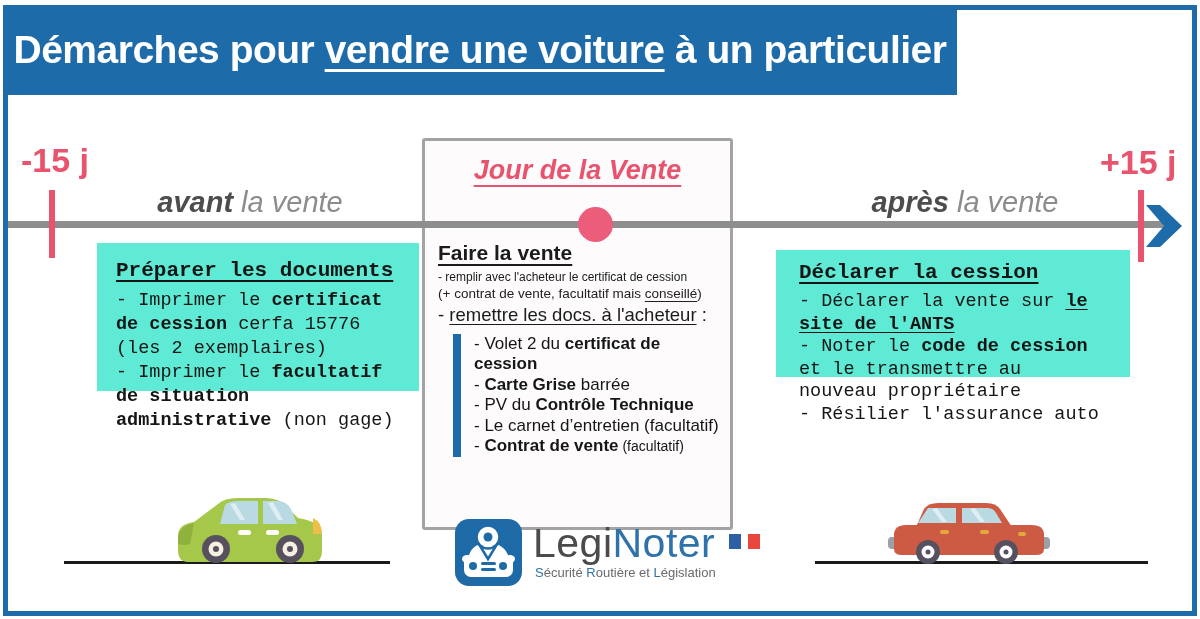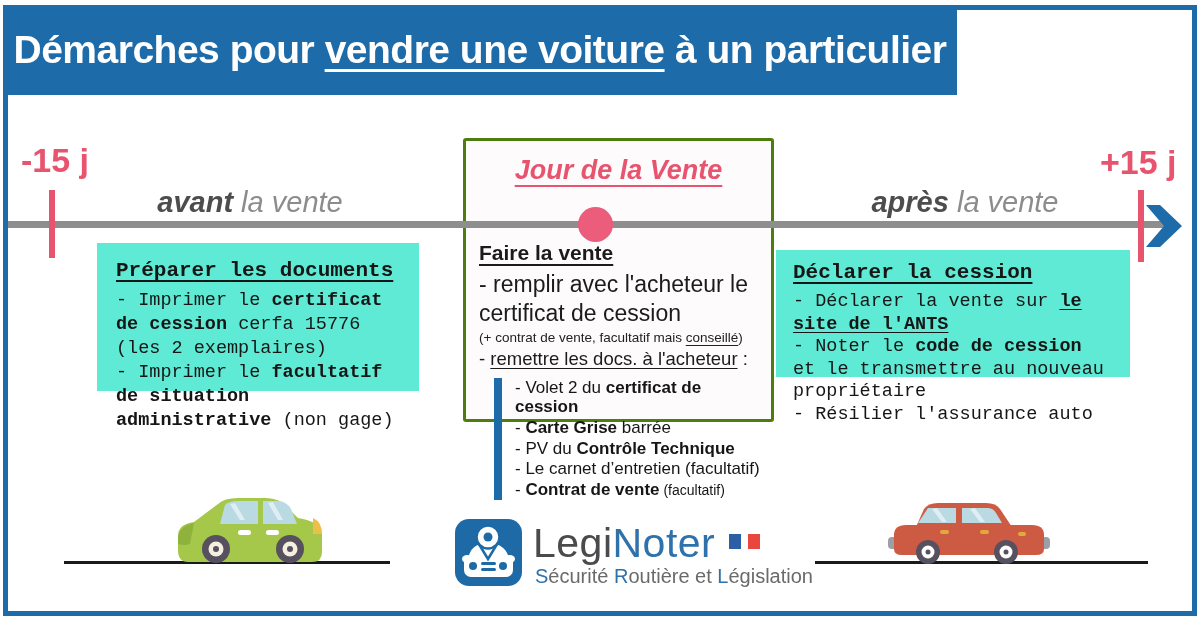--- a/index.html
+++ b/index.html
@@ -23,37 +23,37 @@
   .marker-left{left:21px;top:141px;}
   .marker-right{left:1100px;top:143px;}
   .phase{position:absolute;top:186px;width:310px;text-align:center;font-size:29px;
          font-style:italic;color:#8c8c8c;z-index:2;white-space:nowrap;}
   .phase .ph-bold{font-weight:700;color:#4d4d4d;}
   .phase-before{left:95px;}
   .phase-after{left:810px;}
 
   .cream-box{position:absolute;background:#5eead4;z-index:2;box-sizing:border-box;font-family:Liberation Mono, monospace;}
   .prepare-box{left:97px;top:243px;width:322px;height:148px;padding:16px 19px;}
-  .declare-box{left:776px;top:250px;width:354px;height:127px;padding:11px 17px;}
+  .declare-box{left:776px;top:250px;width:354px;height:127px;padding:11px 23px;}
   .box-heading{font-size:21px;font-weight:700;color:#161616;text-decoration:underline;
          text-underline-offset:4px;text-decoration-thickness:2px;margin:0 0 7px 0;}
   .box-body{font-size:18.5px;line-height:1.3;color:#161616;}
   .declare-box .box-body{line-height:1.22;}
   .b{font-weight:700;}
   .u{text-decoration:underline;text-underline-offset:3px;}
 
-  .sale-box{position:absolute;left:463px;top:138px;width:311px;height:284px;background:#fdfbfc;
-         border:3px solid #4d7c0f;border-radius:3px;z-index:2;box-sizing:border-box;}
+  .sale-box{position:absolute;left:422px;top:138px;width:311px;height:392px;background:#fdfbfc;
+         border:3px solid #a3a3a3;border-radius:3px;z-index:2;box-sizing:border-box;}
   .sale-title{margin-top:14px;text-align:center;font-size:27px;font-weight:800;font-style:italic;
          color:#e8536e;}
   .sale-title span{text-decoration:underline;text-underline-offset:6px;text-decoration-thickness:2px;}
   .sale-content{position:absolute;left:13px;right:10px;top:100px;}
   .sale-heading{font-size:21px;font-weight:700;text-decoration:underline;text-underline-offset:4px;
          text-decoration-thickness:2px;margin-bottom:5px;}
-  .sale-fill{font-size:23px;line-height:1.28;}
+  .sale-fill{font-size:12px;line-height:1.28;}
   .sale-note{font-size:13.5px;margin:1px 0 2px 0;color:#222;}
   .sale-handover{font-size:18.5px;margin:3px 0 8px 0;}
   .docs-list{margin-left:15px;border-left:8px solid #1d6ba8;padding-left:13px;
          font-size:17px;line-height:19.6px;color:#161616;}
   .post-small{font-size:14px;}
 
   .note-box{position:absolute;left:776px;top:392px;width:354px;height:94px;background:#c2dff6;
          padding:10px 14px;box-sizing:border-box;font-size:18px;line-height:1.22;z-index:2;}
 
   .ground{position:absolute;height:3px;background:#1a1a1a;z-index:2;}
@@ -64,21 +64,21 @@
   .car-red{left:888px;top:499px;}
 
   .logo{position:absolute;left:455px;top:519px;z-index:3;}
   .logo-icon{position:absolute;left:0;top:0;}
   .logo-name{position:absolute;left:78px;top:1px;font-size:41px;font-weight:500;
          letter-spacing:0.5px;color:#4b4b4d;white-space:nowrap;}
   .logo-name .blue{color:#2f72ab;}
   .flag-sq{display:inline-block;width:12px;height:15px;margin-left:7px;vertical-align:8px;}
   .flag-blue{background:#2d5fa5;margin-left:14px;}
   .flag-red{background:#e9473e;}
-  .logo-tagline{position:absolute;left:80px;top:46px;font-size:20px;font-weight:500;
+  .logo-tagline{position:absolute;left:80px;top:46px;font-size:13px;font-weight:500;
          color:#6a6a6a;white-space:nowrap;}
   .logo-tagline .blue{color:#2f72ab;}
 </style>
 </head>
 <body>
 
 <div id="canvas">
 
   <div class="frame"></div>
 

